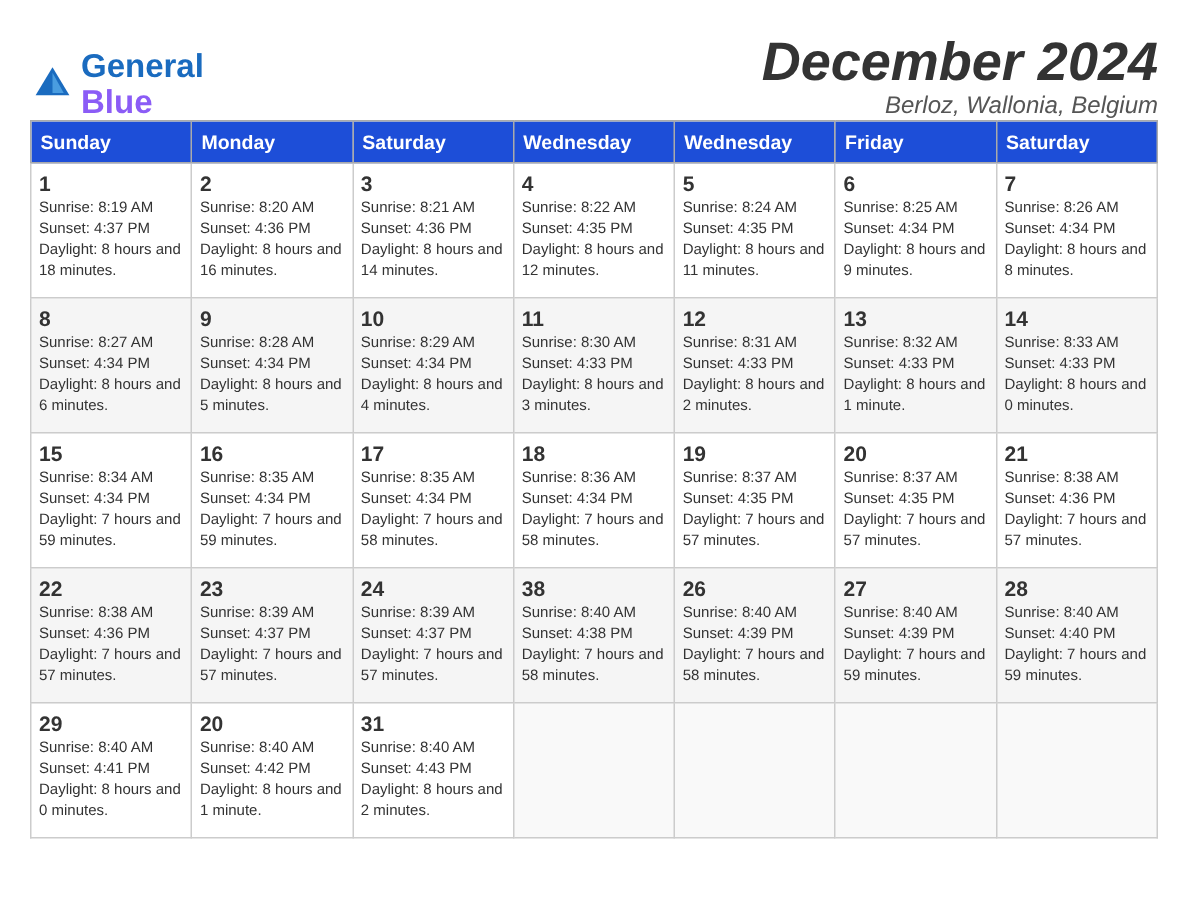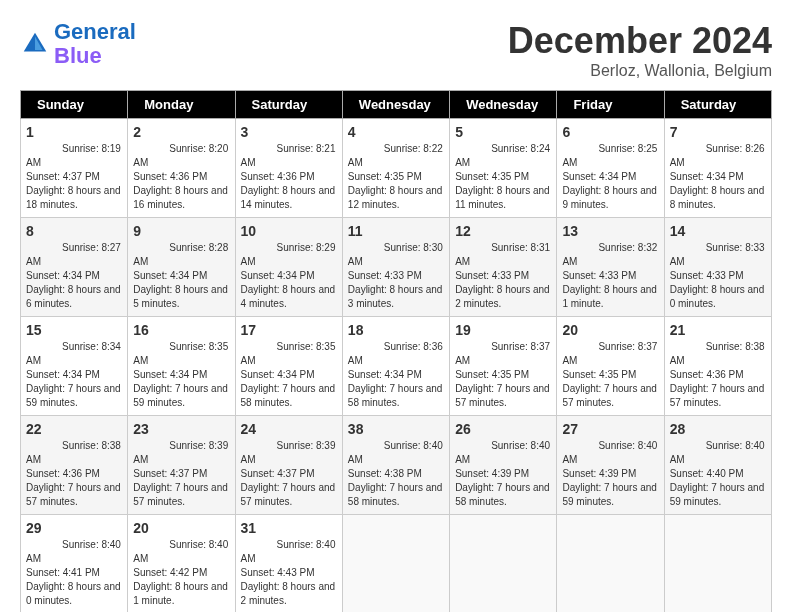--- a/index.html
+++ b/index.html
@@ -6,22 +6,21 @@
     body {
       font-family: Arial, sans-serif;
       background: #fff;
       width: 792px;
       min-height: 612px;
       padding: 20px;
     }
     .header {
       display: flex;
       justify-content: space-between;
-      align-items: flex-start;
-      margin-bottom: 10px;
+      align-items: flex-end;
     }
     .logo {
       display: flex;
       align-items: center;
       gap: 4px;
     }
     .logo-text {
       font-size: 22px;
       font-weight: bold;
       color: #333;
@@ -29,40 +28,41 @@
     }
     .logo-text span {
       color: #1a6bbf;
     }
     .logo-icon {
       width: 30px;
       height: 30px;
     }
     .title-block {
       text-align: right;
+      font-style: italic;
     }
     .month-title {
       font-size: 36px;
       font-weight: bold;
       color: #333;
     }
     .subtitle {
       font-size: 16px;
       color: #555;
     }
     table {
       width: 100%;
       border-collapse: collapse;
       table-layout: fixed;
     }
     th {
-      background-color: #000000;
+      background-color: #1d4ed8;
       color: #fff;
       text-align: left;
-      padding: 6px 16px;
+      padding: 6px 6px;
       font-size: 13px;
       font-weight: bold;
       border: 1px solid #aaa;
     }
     td {
       vertical-align: top;
       padding: 5px 5px;
       font-size: 10px;
       color: #333;
       border: 1px solid #ccc;
@@ -76,21 +76,20 @@
       font-size: 14px;
       font-weight: bold;
       color: #333;
       display: block;
       margin-bottom: 2px;
     }
     .day-info {
       font-size: 10px;
       color: #333;
       line-height: 1.4;
-      margin-left: 36px;
     }
     .empty-cell {
       background: #f9f9f9;
     }
   </style>
 </head>
 <body>
 
 <div class="header">
   <div class="logo">

